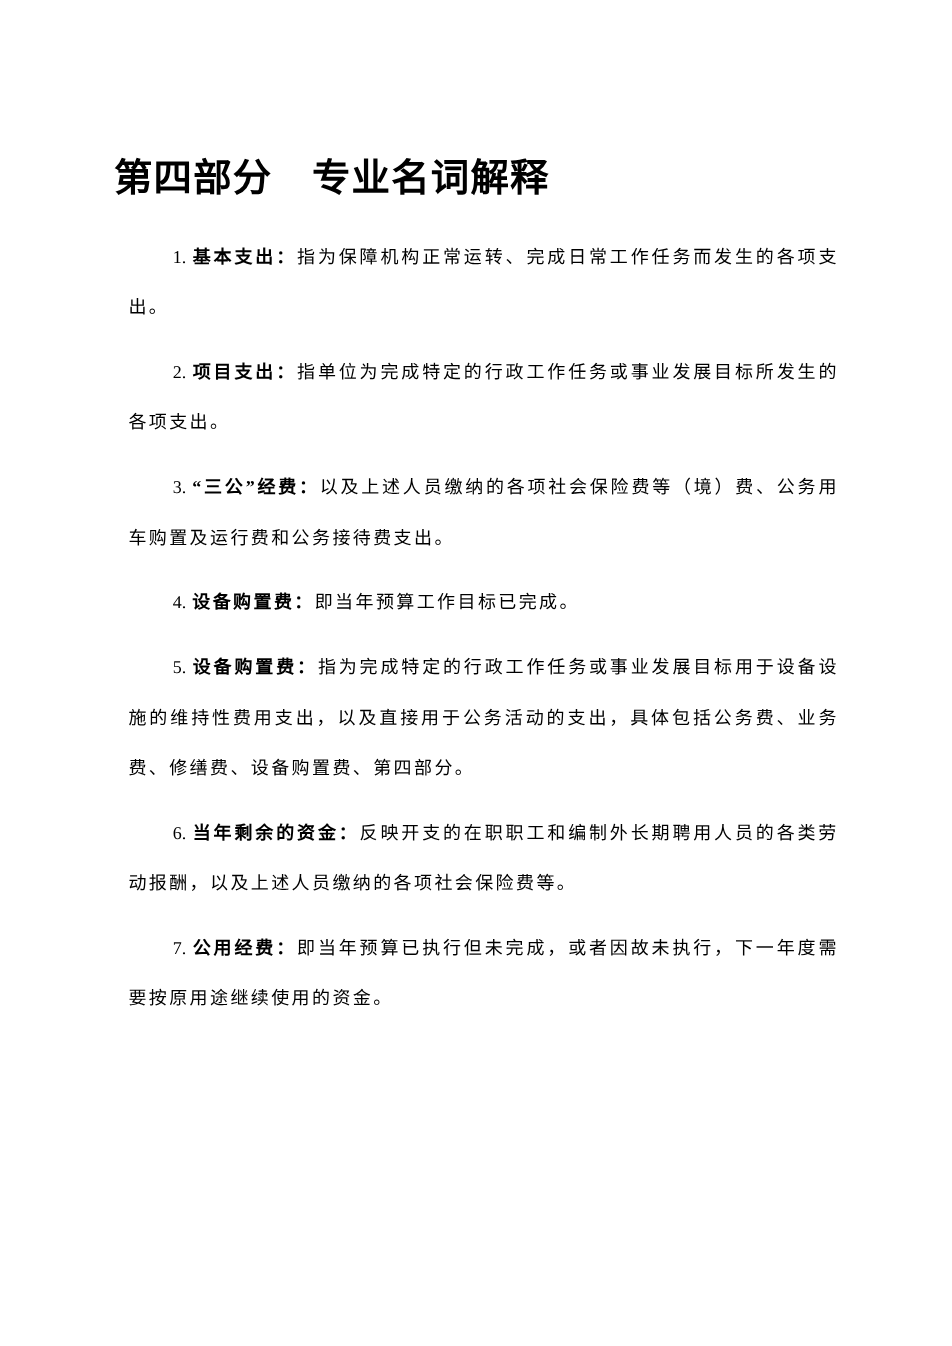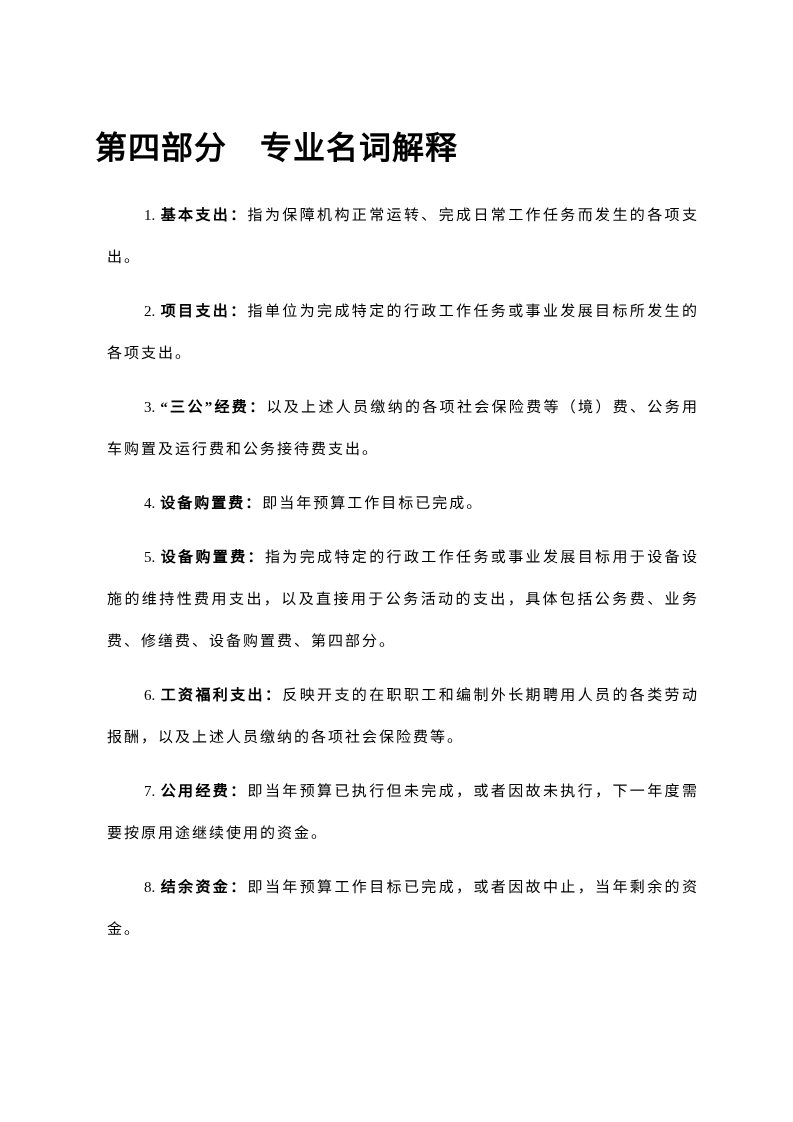--- a/index.html
+++ b/index.html
@@ -73,25 +73,22 @@
 
     <p class="term-item">
       <span class="term-num">4.</span><span class="term-label">设备购置费：</span><span class="term-def">即当年预算工作目标已完成。</span>
     </p>
 
     <p class="term-item">
       <span class="term-num">5.</span><span class="term-label">设备购置费：</span><span class="term-def">指为完成特定的行政工作任务或事业发展目标用于设备设施的维持性费用支出，以及直接用于公务活动的支出，具体包括公务费、业务费、修缮费、设备购置费、第四部分。</span>
     </p>
 
     <p class="term-item">
-      <span class="term-num">6.</span><span class="term-label">工资福利支出：</span><span class="term-def">反映开支的在职职工和编制外长期聘用人员的各类劳动报酬，以及上述人员缴纳的各项社会保险费等。</span>
+      <span class="term-num">6.</span><span class="term-label">当年剩余的资金：</span><span class="term-def">反映开支的在职职工和编制外长期聘用人员的各类劳动报酬，以及上述人员缴纳的各项社会保险费等。</span>
     </p>
 
     <p class="term-item">
       <span class="term-num">7.</span><span class="term-label">公用经费：</span><span class="term-def">即当年预算已执行但未完成，或者因故未执行，下一年度需要按原用途继续使用的资金。</span>
     </p>
 
-    <p class="term-item">
-      <span class="term-num">8.</span><span class="term-label">结余资金：</span><span class="term-def">即当年预算工作目标已完成，或者因故中止，当年剩余的资金。</span>
-    </p>
 
   </div>
 </div>
 
 </body></html>

